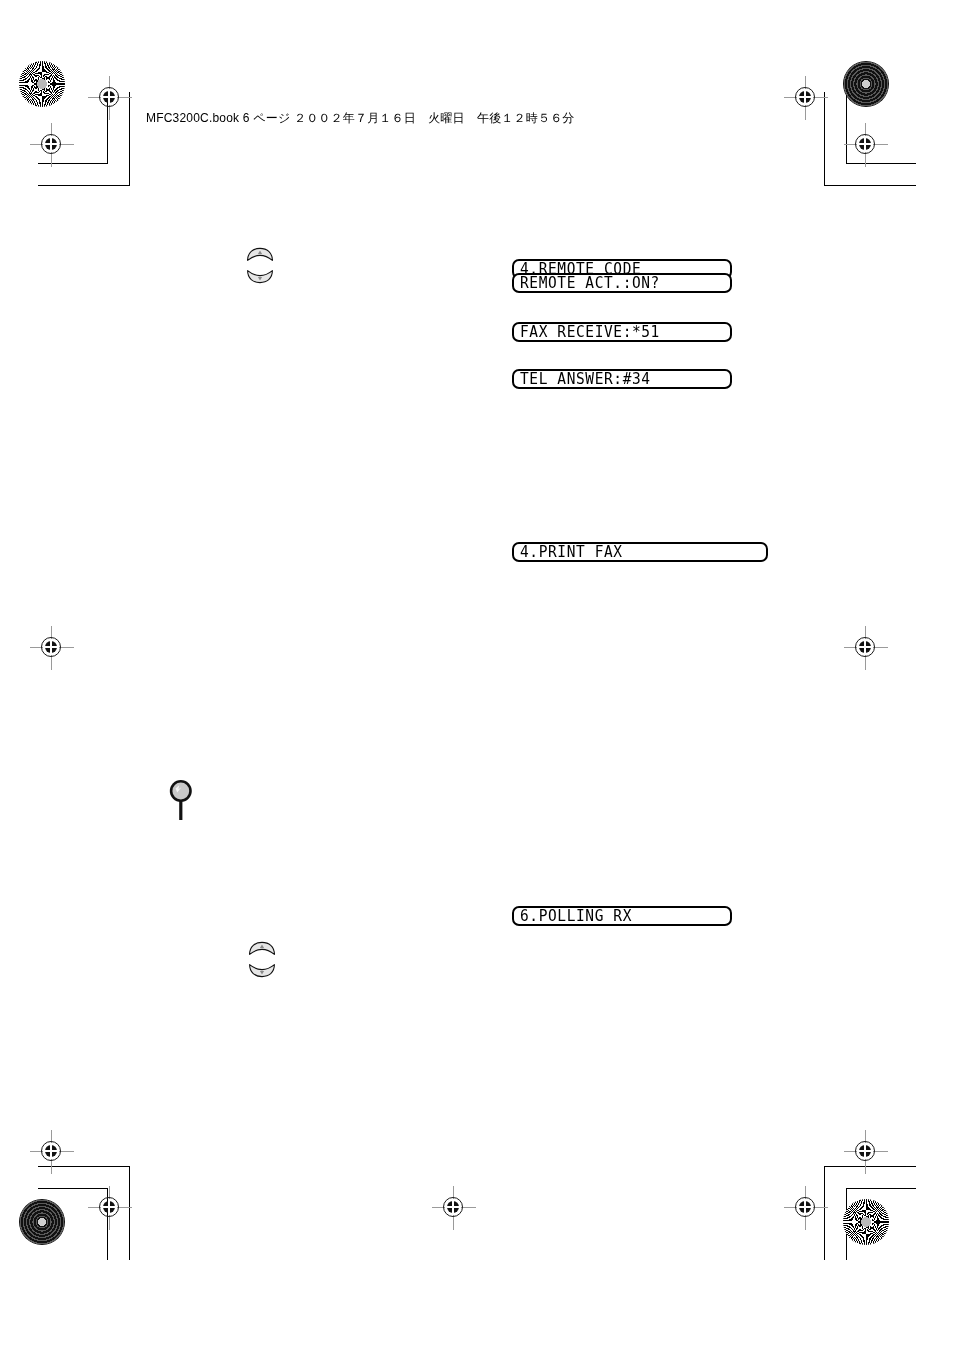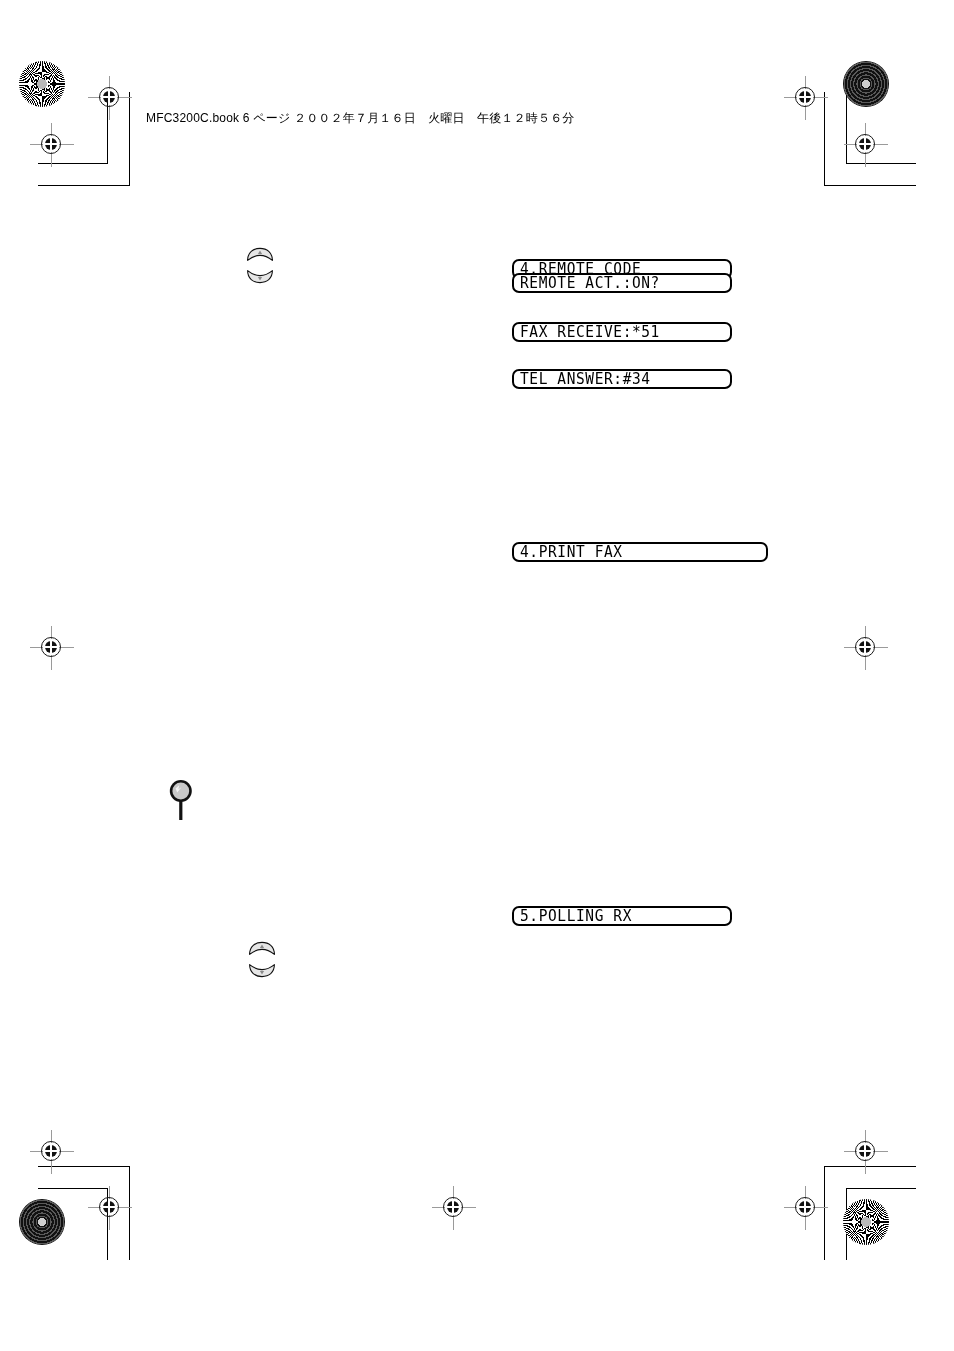--- a/index.html
+++ b/index.html
@@ -253,21 +253,21 @@
     <div class="lcd" style="left: 512px; top: 322px; width: 220px;">
       <span class="lcd-text">FAX RECEIVE:*51</span>
     </div>
     <div class="lcd" style="left: 512px; top: 369px; width: 220px;">
       <span class="lcd-text">TEL ANSWER:#34</span>
     </div>
     <div class="lcd" style="left: 512px; top: 542px; width: 256px;">
       <span class="lcd-text">4.PRINT FAX</span>
     </div>
     <div class="lcd" style="left: 512px; top: 906px; width: 220px;">
-      <span class="lcd-text">5.POLLING RX</span>
+      <span class="lcd-text">6.POLLING RX</span>
     </div>
   </div>
 
 <div id="navkey-layer">
     <div class="navkey" style="left: 246px; top: 247px;">
       <svg width="28" height="15" viewBox="0 0 28 15">
         <path d="M1.6 13.4 C1.6 5.2 7.2 1.4 14 1.4 C20.8 1.4 26.4 5.2 26.4 13.4 C21.5 9.4 18.2 8.4 14 8.4 C9.8 8.4 6.5 9.4 1.6 13.4 Z" fill="#e6e6e6" stroke="#111" stroke-width="1.1" stroke-linejoin="round"></path>
         <path d="M14 3.6 L16.1 7.1 L11.9 7.1 Z" fill="#8a8a8a"></path>
       </svg>
     </div>

